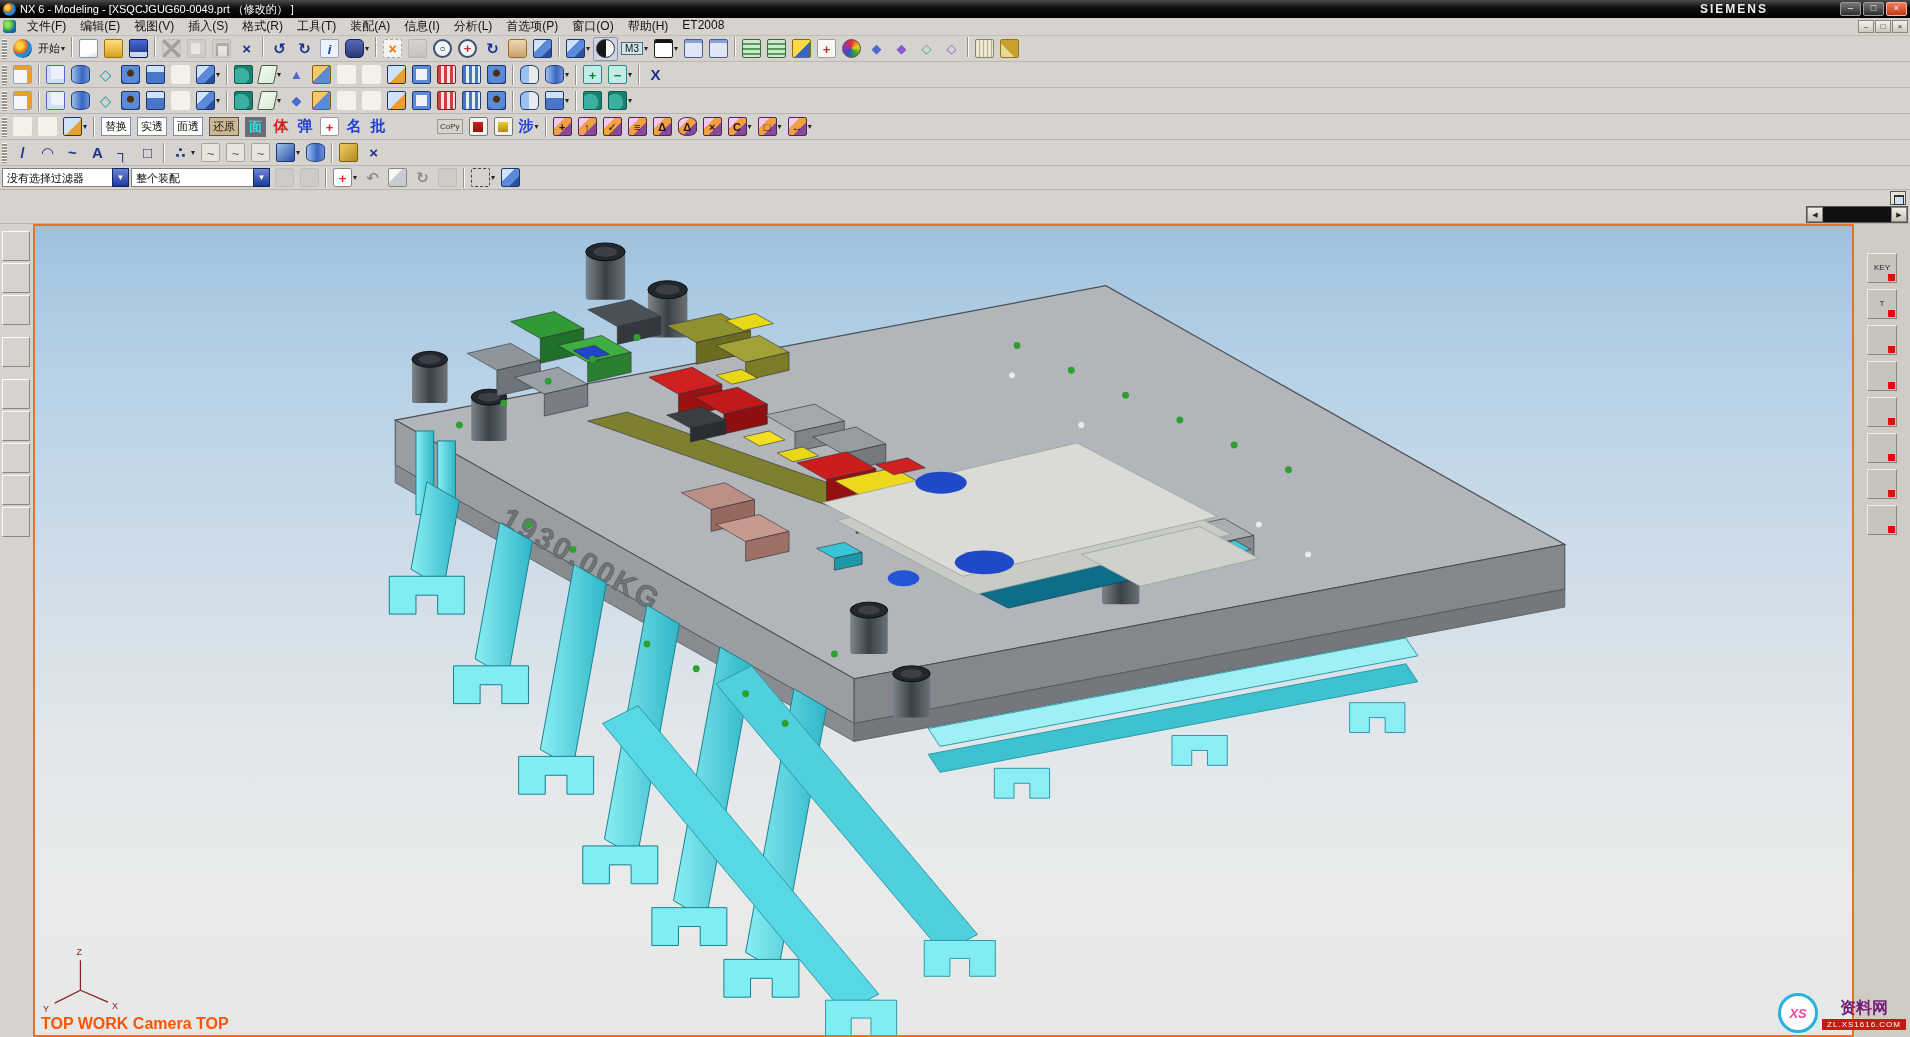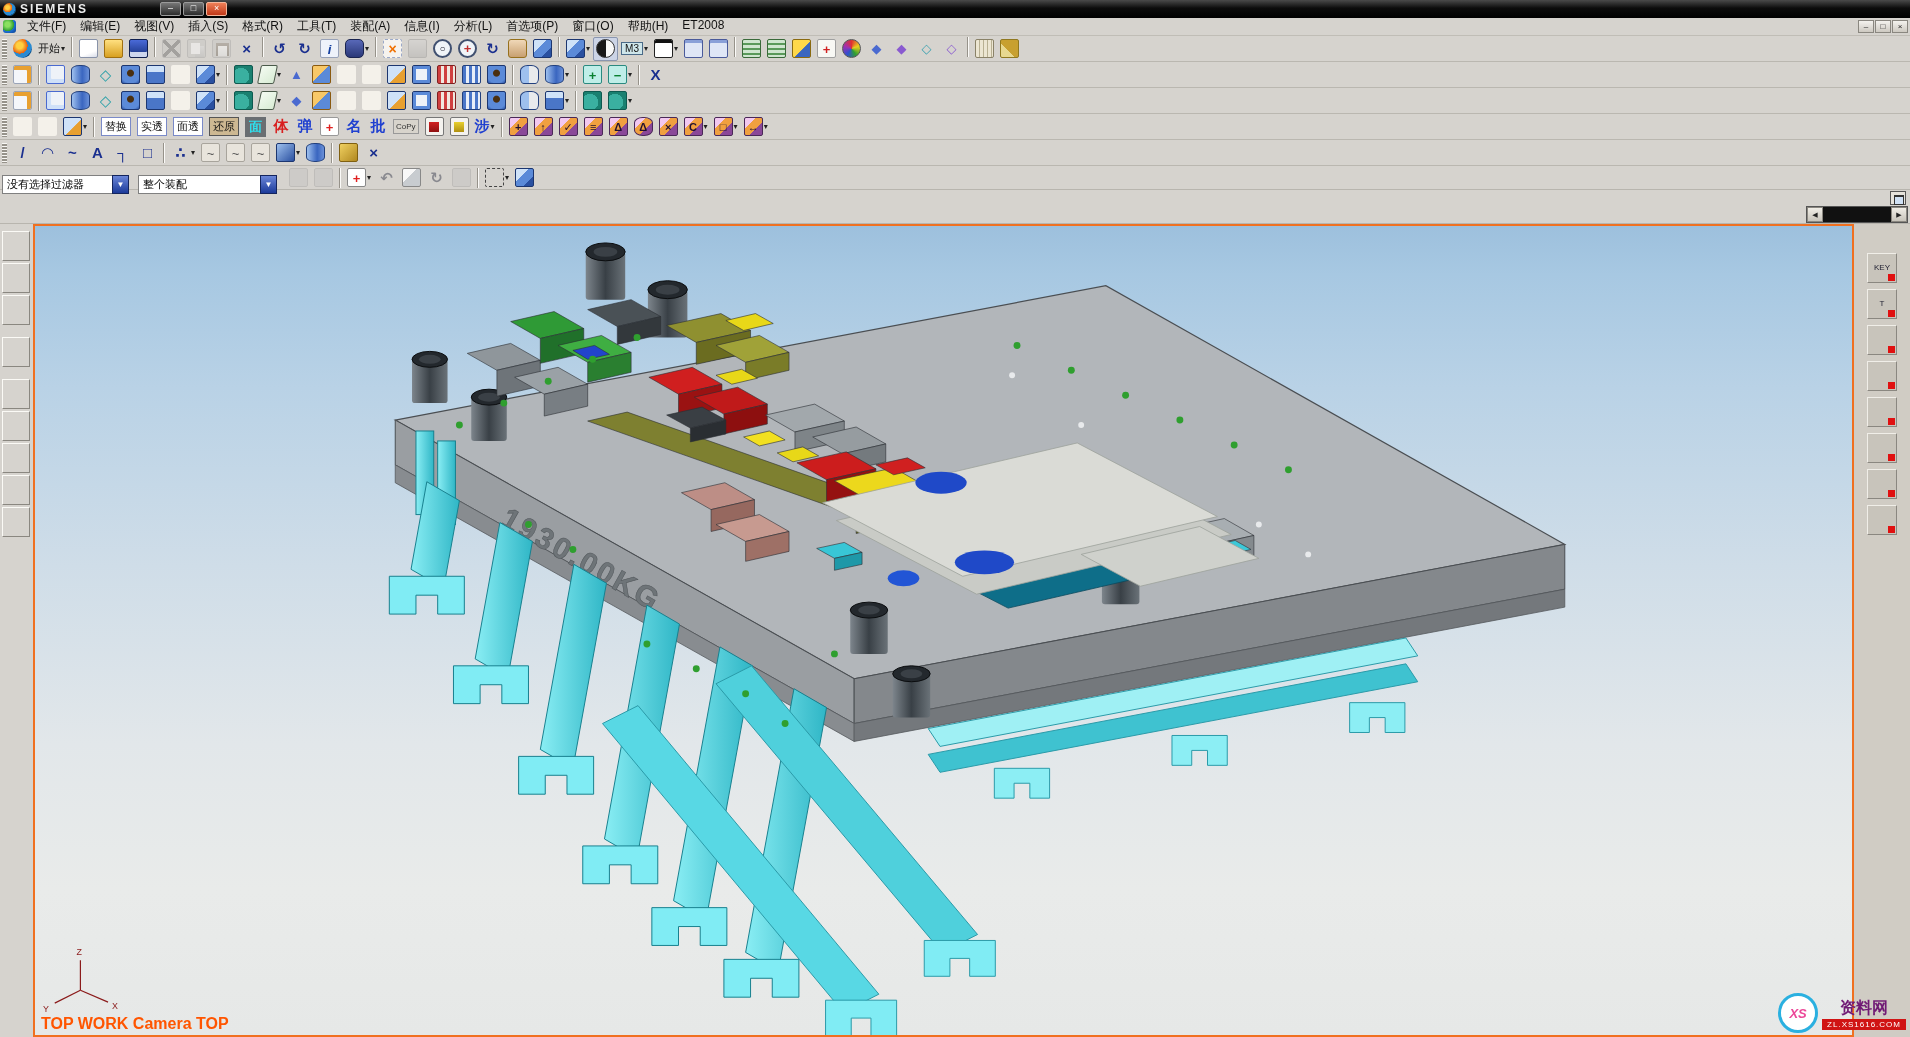--- a/index.html
+++ b/index.html
@@ -38,21 +38,21 @@
   .tbtn.off { opacity:.45; filter:grayscale(.8); }
   .tbtn.pressed { border:1px solid #8a96b0; background:#ccd4e6; border-radius:2px; }
   .drop { font-size:8px; color:#222; }
   .tbtxt { font-size:11px; color:#111; white-space:nowrap; }
   .tbtxt.m3 { border:1px solid #4a6a88; background:#cfe6ea; padding:0 3px; font-size:10px; }
   .tbtxt.cnw { background:#fff; border:1px solid #7a8ac8; padding:1px 3px; font-size:11px; }
   .tbtxt.cnt { background:#cdb892; border:1px solid #555; padding:1px 3px; font-size:11px; }
   .tbtxt.cnd { background:#6a6e72; color:#2ee0ee; font-weight:bold; font-size:13px; padding:1px 4px; }
   .tbtxt.cnr { color:#d81f1f; font-weight:bold; font-size:15px; }
   .tbtxt.cnb { color:#2040d0; font-weight:bold; font-size:15px; }
-  .tbtxt.cncopy { background:#d8d4cc; border:1px solid #999; color:#333; font-size:8px; padding:2px 2px; }
+  .tbtxt.cncopy { background:#d8d4cc; border:1px solid #999; color:#333; font-size:8px; padding:2px 2px;margin-left:44px; }
 
   .ic { width:19px; height:19px; font-size:13px; line-height:19px; text-align:center;
     border-radius:2px; position:relative; color:#223; flex:none; }
   .ic-nx { background:radial-gradient(circle at 35% 35%,#ffd040 18%,#e86010 45%,#2a8ad0 46% 70%,#104f9e 71%,#2a9a30 95%); border-radius:50%; }
   .ic-doc { background:linear-gradient(160deg,#fff 70%,#d8dce8); border:1px solid #8892a8; }
   .ic-folder { background:linear-gradient(180deg,#ffe080,#d8a020); border:1px solid #a07010; }
   .ic-save { background:linear-gradient(180deg,#4a6ad8,#16307e); border:1px solid #102050; box-shadow:inset 0 -5px 0 #cdd6ee; }
   .ic-gray { background:#c6c3bc; border:1px solid #a8a49c; }
   .ic-cut { background:linear-gradient(45deg,transparent 44%,#666 44% 56%,transparent 56%),linear-gradient(-45deg,transparent 44%,#666 44% 56%,transparent 56%),#c9c6bf; border:1px solid #a8a49c; }
   .ic-copy { background:linear-gradient(#fff,#fff) 3px 3px/9px 11px no-repeat,linear-gradient(#dcdcdc,#b8b8b8) 7px 6px/9px 11px no-repeat,#c9c6bf; border:1px solid #a8a49c; }
@@ -103,21 +103,21 @@
   .ic-asmcyl { background:linear-gradient(135deg,#f2c8f0 0 30%,#f0a040 30% 62%,#8a4898 62%); border:1px solid #4a2858; border-radius:45%/30%; color:#201030; font-weight:bold; font-size:11px; }
   .ic-curveg { background:#e8e4dc; border:1px solid #a8a49c; color:#555; }
   .ic-surfblue { background:linear-gradient(135deg,#9ec0ee,#2a50a0); border:1px solid #1c3670; }
   .ic-folder2 { background:linear-gradient(135deg,#f0d060,#b08820); border:1px solid #806010; }
   .ic-snap { background:#fff; border:1px solid #888; color:#e02020; font-weight:bold; }
   .ic-whitecube { background:linear-gradient(135deg,#f8f8f8 40%,#c8ccd0 41%); border:1px solid #888; }
   .ic-dashrect { border:1px dashed #444; background:transparent; }
 
   
   .selbar { height:24px; background:#d6d3ce; border-bottom:1px solid #b8b5ae; display:flex; align-items:center; padding:0 2px; }
-  .selfield { display:flex; align-items:flex-end; height:32px; margin-right:9px; }
+  .selfield { display:flex; align-items:center; height:32px; margin-right:2px; }
   .selval { height:19px; border:1px solid #808080; border-right:none; background:#fff;
     font-size:11px; padding:1px 4px 0; display:flex; align-items:center; }
   .selarrow { width:17px; height:19px; background:linear-gradient(180deg,#6a86d8,#1c3a9a);
     color:#fff; font-size:8px; display:flex; align-items:center; justify-content:center; border:1px solid #14255e; }
 
   
   .dockstrip { height:34px; background:#d6d3ce; display:flex; justify-content:flex-end;
     border-bottom:1px solid #b8b5ae; }
   .strip-right { display:flex; flex-direction:column; align-items:flex-end; margin-right:2px; }
   .mini-restore { width:16px; height:15px; border:1px solid #555; margin:1px 2px; background:#e6e3dc; position:relative; }
@@ -153,20 +153,21 @@
     display:flex; align-items:center; justify-content:center; }
   .wm-col { display:flex; flex-direction:column; align-items:center; }
   .wm-site { color:#701a75; font-weight:bold; font-size:16px; line-height:22px; }
   .wm-url { background:#d01414; color:#fff; font-size:8px; padding:1px 5px; letter-spacing:1px; }
 </style>
 </head>
 <body>
 
 <div class="titlebar">
   <span class="app-icon"></span>
+  <span class="title-text">NX 6 - Modeling - [XSQCJGUG60-0049.prt （修改的） ]</span>
   <span class="brand">SIEMENS</span>
   <span class="wbtn">–</span>
   <span class="wbtn">□</span>
   <span class="wbtn close">×</span>
 </div>
 
 <div class="menubar">
   <span class="child-icon"></span>
   <span style="display:flex">
       <span class="menu-item">文件(F)</span>

